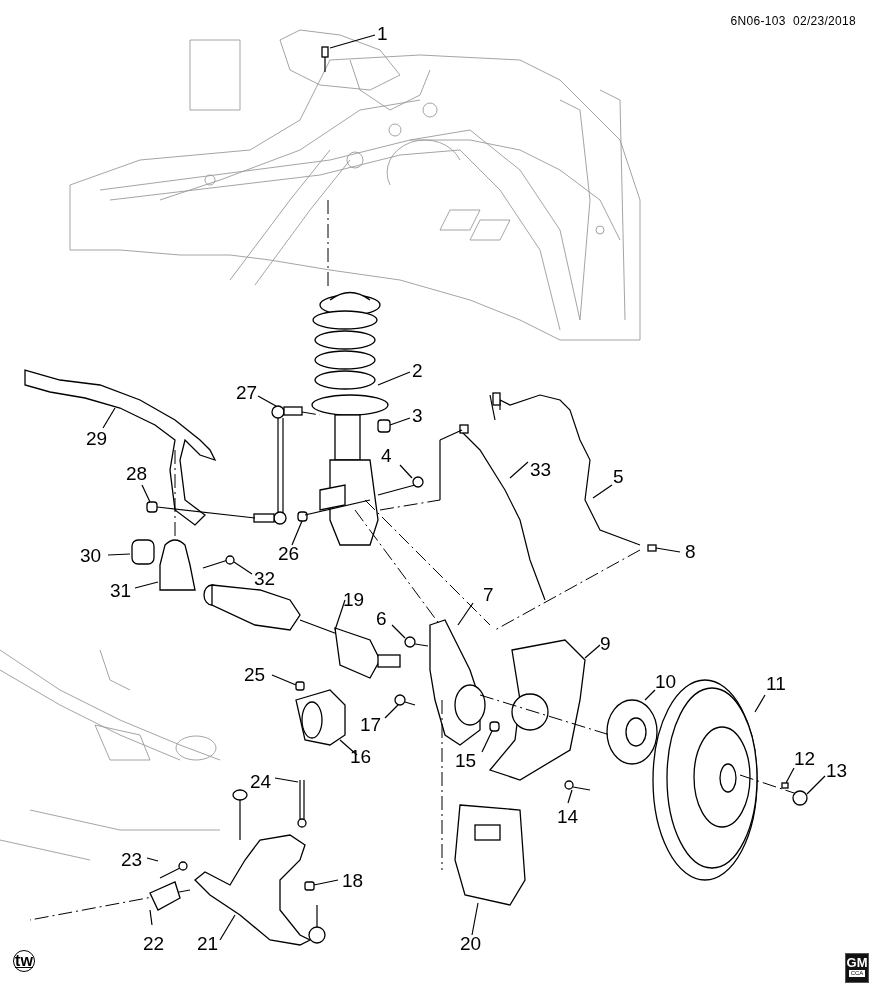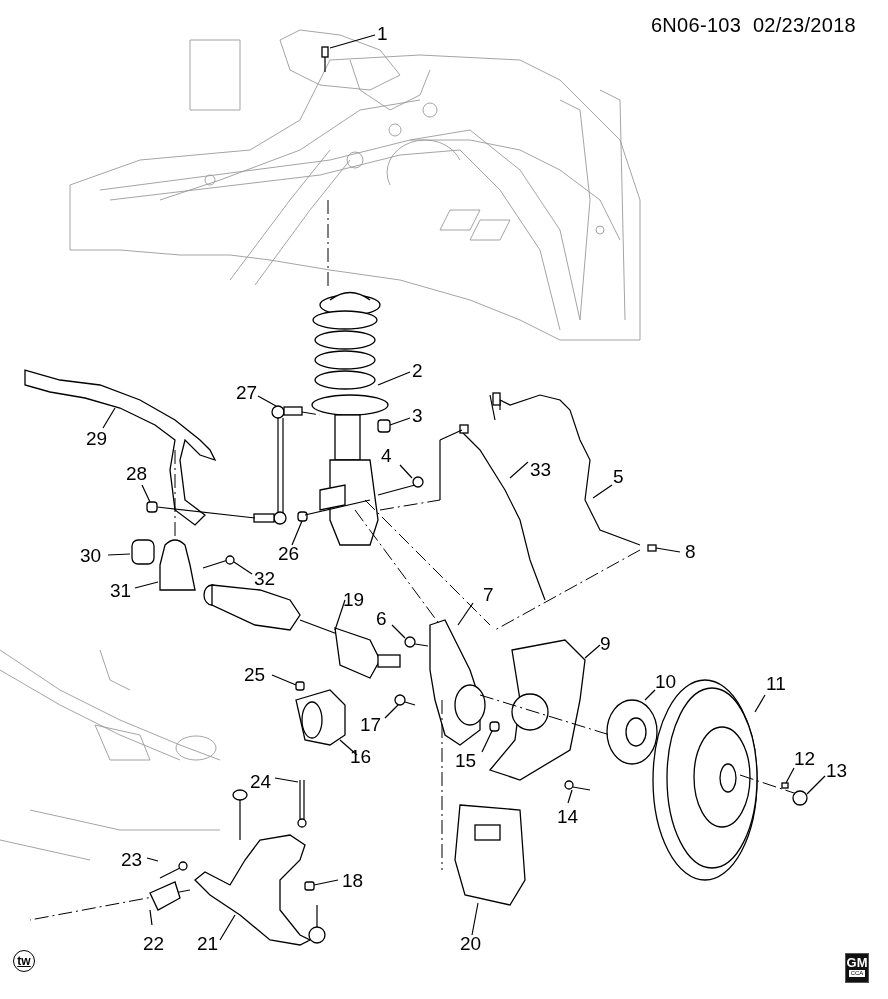--- a/index.html
+++ b/index.html
@@ -1,20 +1,20 @@
 <!DOCTYPE html>
 <html><head>
 <meta charset="utf-8">
 <style>
   html,body{margin:0;padding:0;background:#fff;}
   body{width:888px;height:999px;position:relative;overflow:hidden;font-family:"Liberation Sans",sans-serif;color:#000;}
   #diagram{position:absolute;left:0;top:0;width:888px;height:999px;}
   .callout{font-family:"Liberation Sans",sans-serif;font-size:19px;fill:#000;}
-  .hdr{position:absolute;top:14px;right:32px;font-size:20px;letter-spacing:0.3px;}
-  .tw{position:absolute;left:13px;top:950px;width:20px;height:20px;border:1.6px solid #000;border-radius:50%;font-size:12px;font-weight:bold;line-height:20px;text-align:center;text-decoration:underline;}
+  .hdr{position:absolute;top:14px;right:32px;font-size:12px;letter-spacing:0.3px;}
+  .tw{position:absolute;left:13px;top:950px;width:20px;height:20px;border:1.6px solid #000;border-radius:50%;font-size:16px;font-weight:bold;line-height:20px;text-align:center;text-decoration:underline;}
   .gm{position:absolute;left:845px;top:953px;width:22px;height:28px;background:#111;border:1px solid #555;color:#fff;text-align:center;}
   .gm .t{font-size:13px;font-weight:bold;line-height:13px;margin-top:2px;}
   .gm .b{font-size:6px;line-height:7px;background:#fff;color:#000;margin:1px 3px 0 3px;}
   .ln{stroke:#000;fill:none;stroke-width:1.2;}
   .part{stroke:#000;fill:#fff;stroke-width:1.3;}
   .light{stroke:#9a9a9a;fill:none;stroke-width:0.9;}
   .dash{stroke:#000;fill:none;stroke-width:1;stroke-dasharray:14 4 2 4;}
 </style>
 </head>
 <body>

